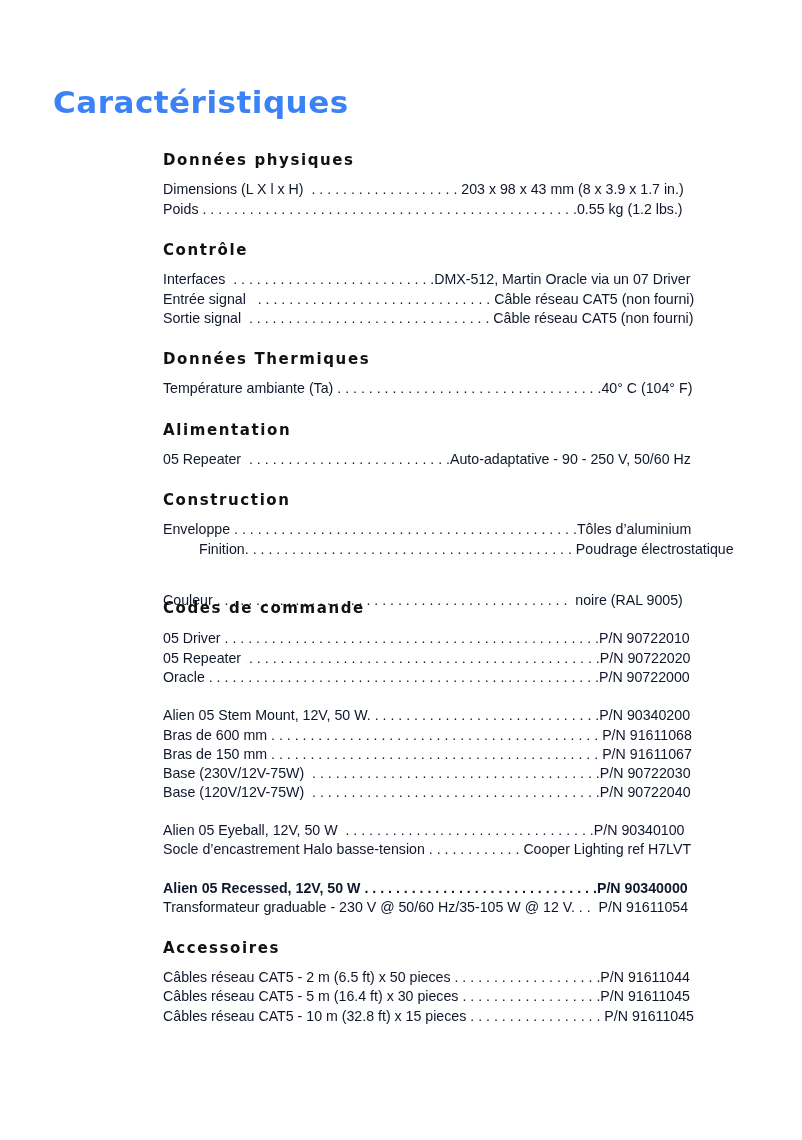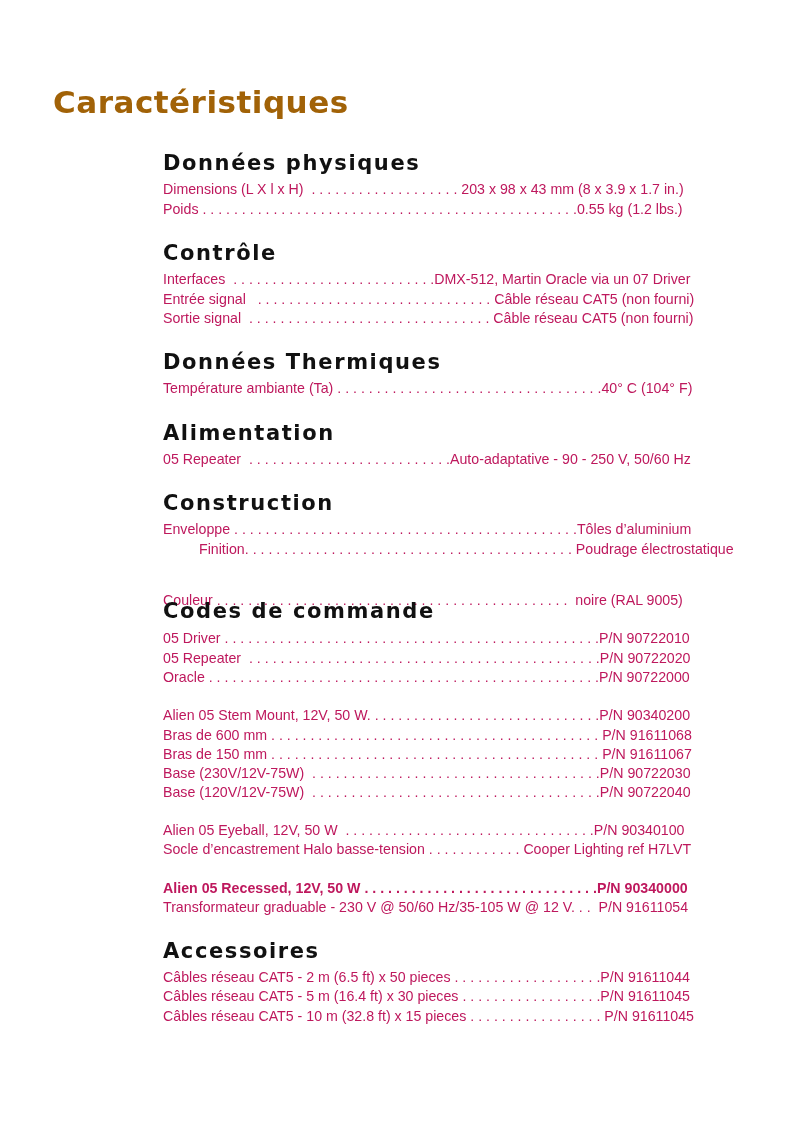--- a/index.html
+++ b/index.html
@@ -17,40 +17,40 @@
   }
   .page-title {
     position: absolute;
     left: 53px;
     top: 84px;
     font-family: "DejaVu Sans", sans-serif;
     font-weight: bold;
     font-size: 31px;
     letter-spacing: 0.5px;
     margin: 0;
-    color: #a16207;
+    color: #3b82f6;
   }
   .section-heading {
     position: absolute;
     left: 163px;
     font-family: "DejaVu Sans", sans-serif;
     font-weight: bold;
-    font-size: 21px;
+    font-size: 15px;
     letter-spacing: 1.6px;
     margin: 0;
     white-space: nowrap;
     color: #111111;
   }
   .spec-row {
     position: absolute;
     left: 163px;
     font-size: 14.2px;
     line-height: 17px;
     white-space: nowrap;
-    color: #be185d;
+    color: #0f172a;
   }
   .spec-row span { white-space: pre; }
 </style>
 </head>
 <body>
 
 <h1 class="page-title">Caractéristiques</h1>
 
 <div id="sections">
     <h2 class="section-heading" style="top: 151px;">Données physiques</h2>

